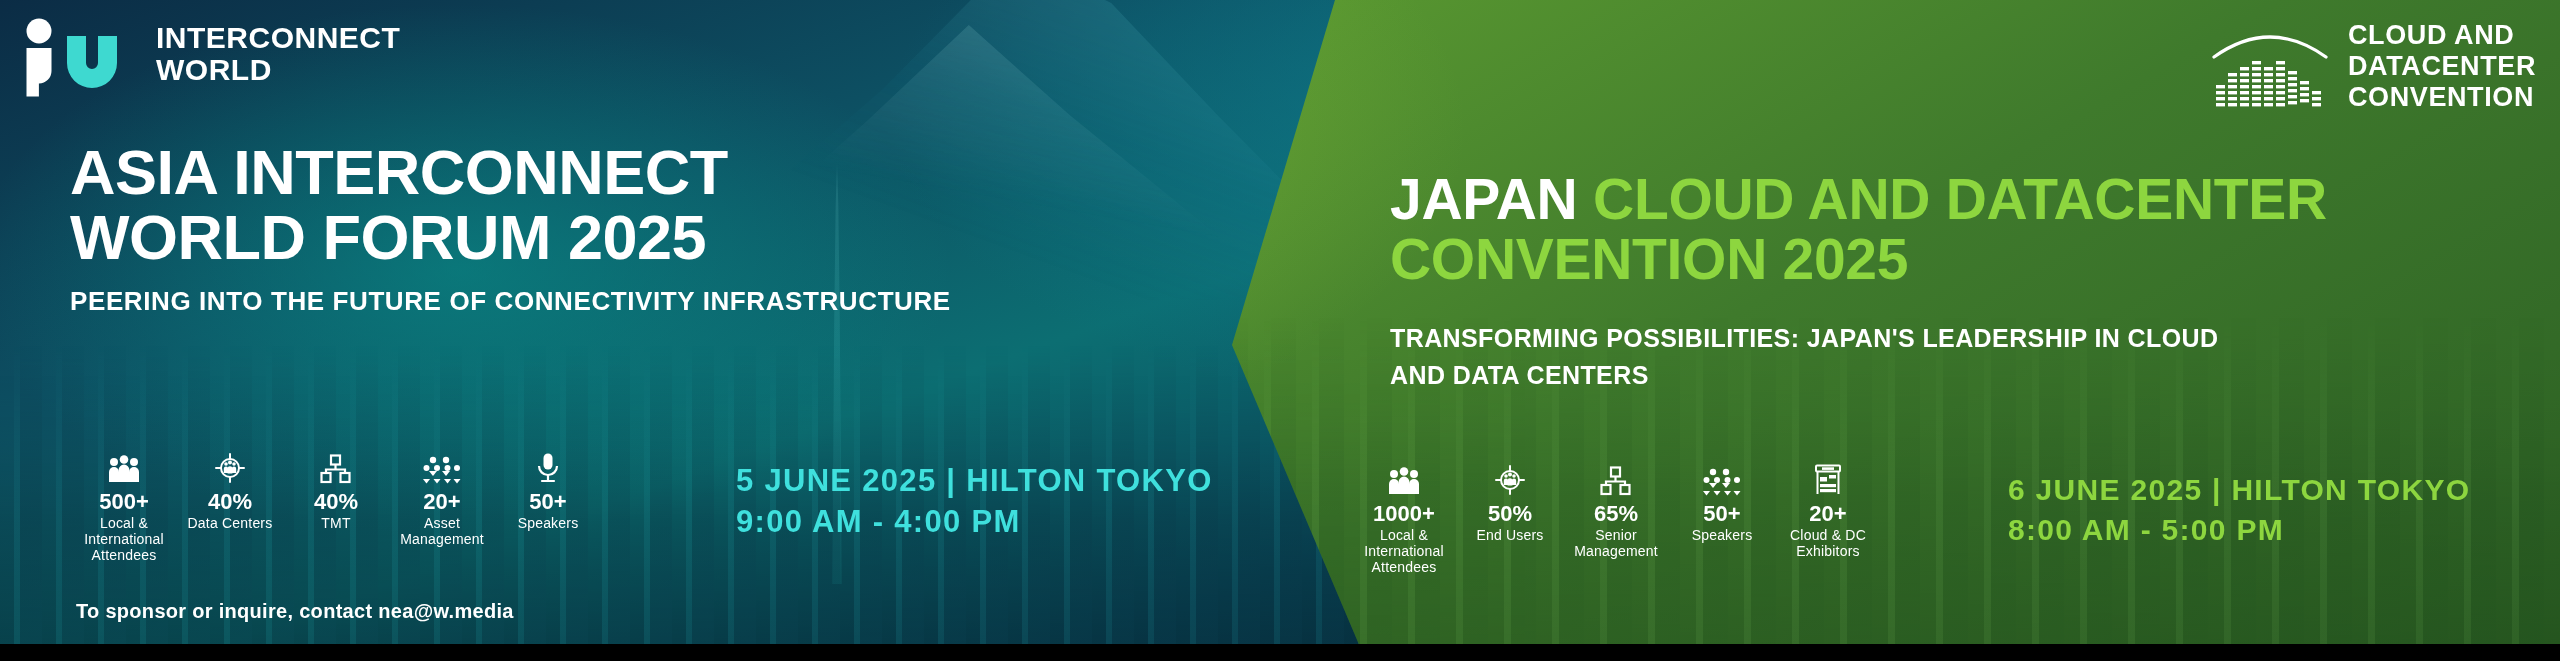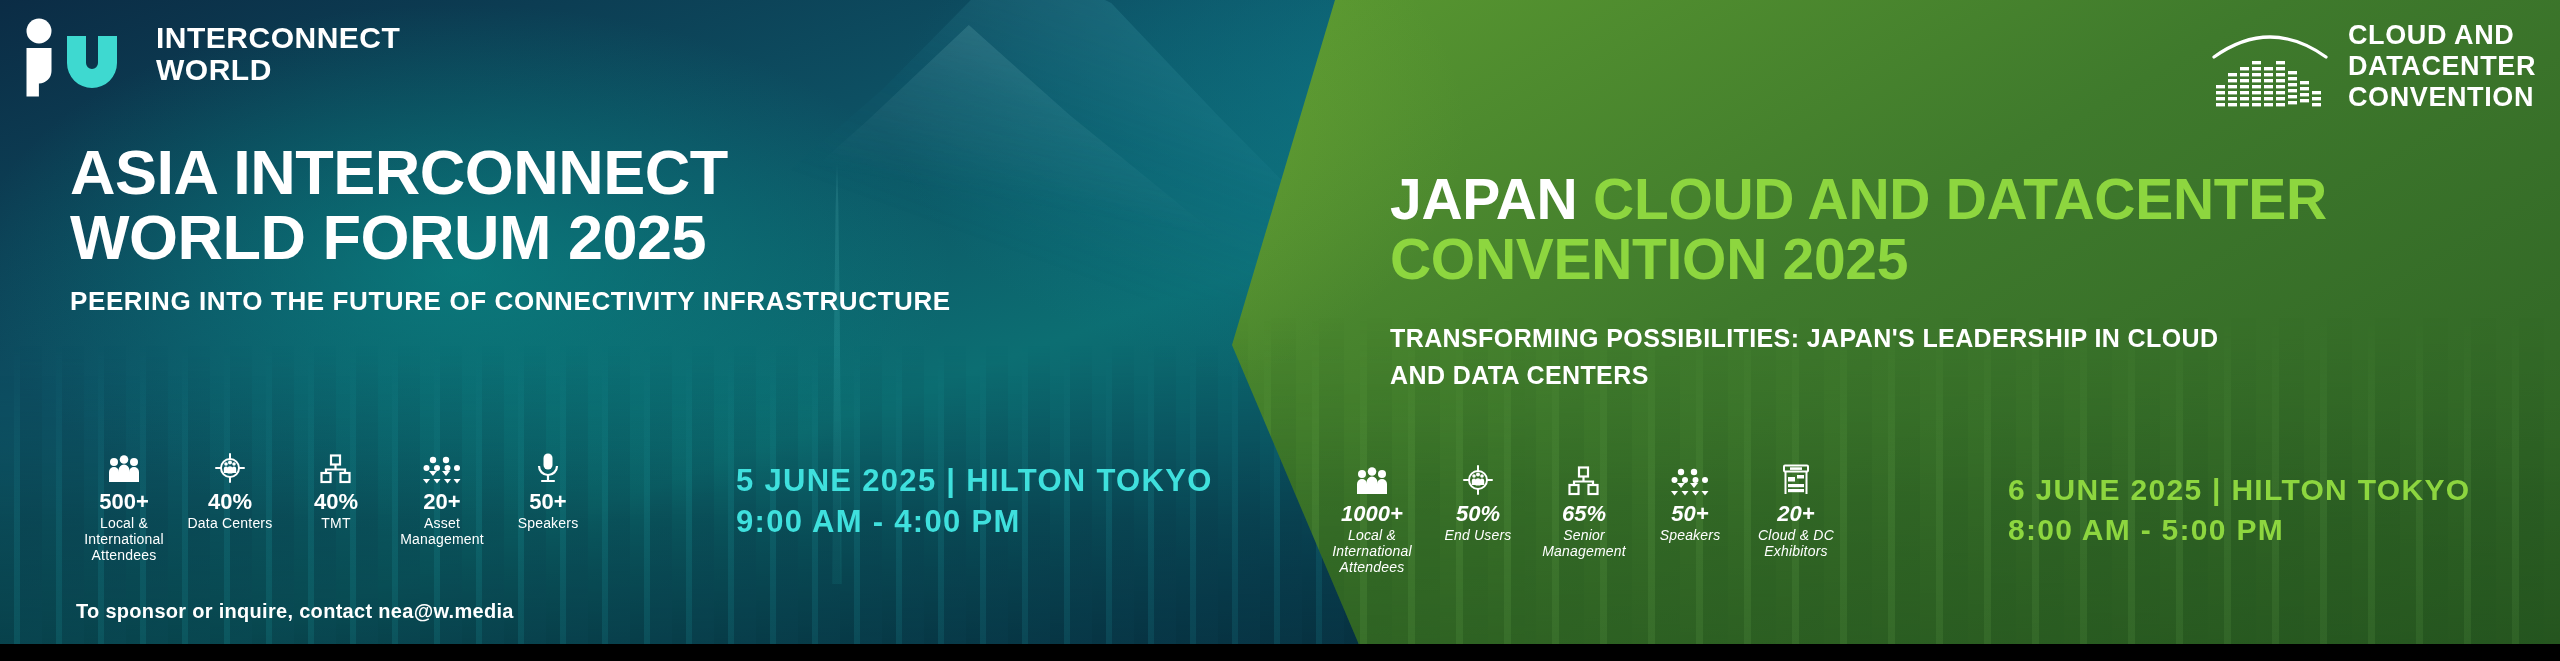--- a/index.html
+++ b/index.html
@@ -123,21 +123,21 @@
 
   
   .right-content{ position:absolute; left:1390px; top:170px; width:1150px; }
   .ttl-right{ font-weight:900; font-size:57px; line-height:1.05; letter-spacing:-.3px; text-transform:uppercase; }
   .ttl-right .w{ color:#ffffff; }
   .ttl-right .g{ color:#8dd63f; }
   .sub-right{
     margin-top:30px; color:#ffffff; font-weight:800; font-size:25px;
     line-height:1.5; letter-spacing:.4px; text-transform:uppercase;
   }
-  .right-stats{ position:absolute; left:1324px; top:462px;font-style:italic; }
+  .right-stats{ position:absolute; left:1356px; top:462px; }
   .right-when{
     position:absolute; left:2008px; top:470px;
     color:#8dd63f; font-weight:800; font-size:30px; line-height:1.33; letter-spacing:1.3px;
     text-transform:uppercase;
   }
 
   svg{ display:block; }
 </style>
 </head>
 <body>

